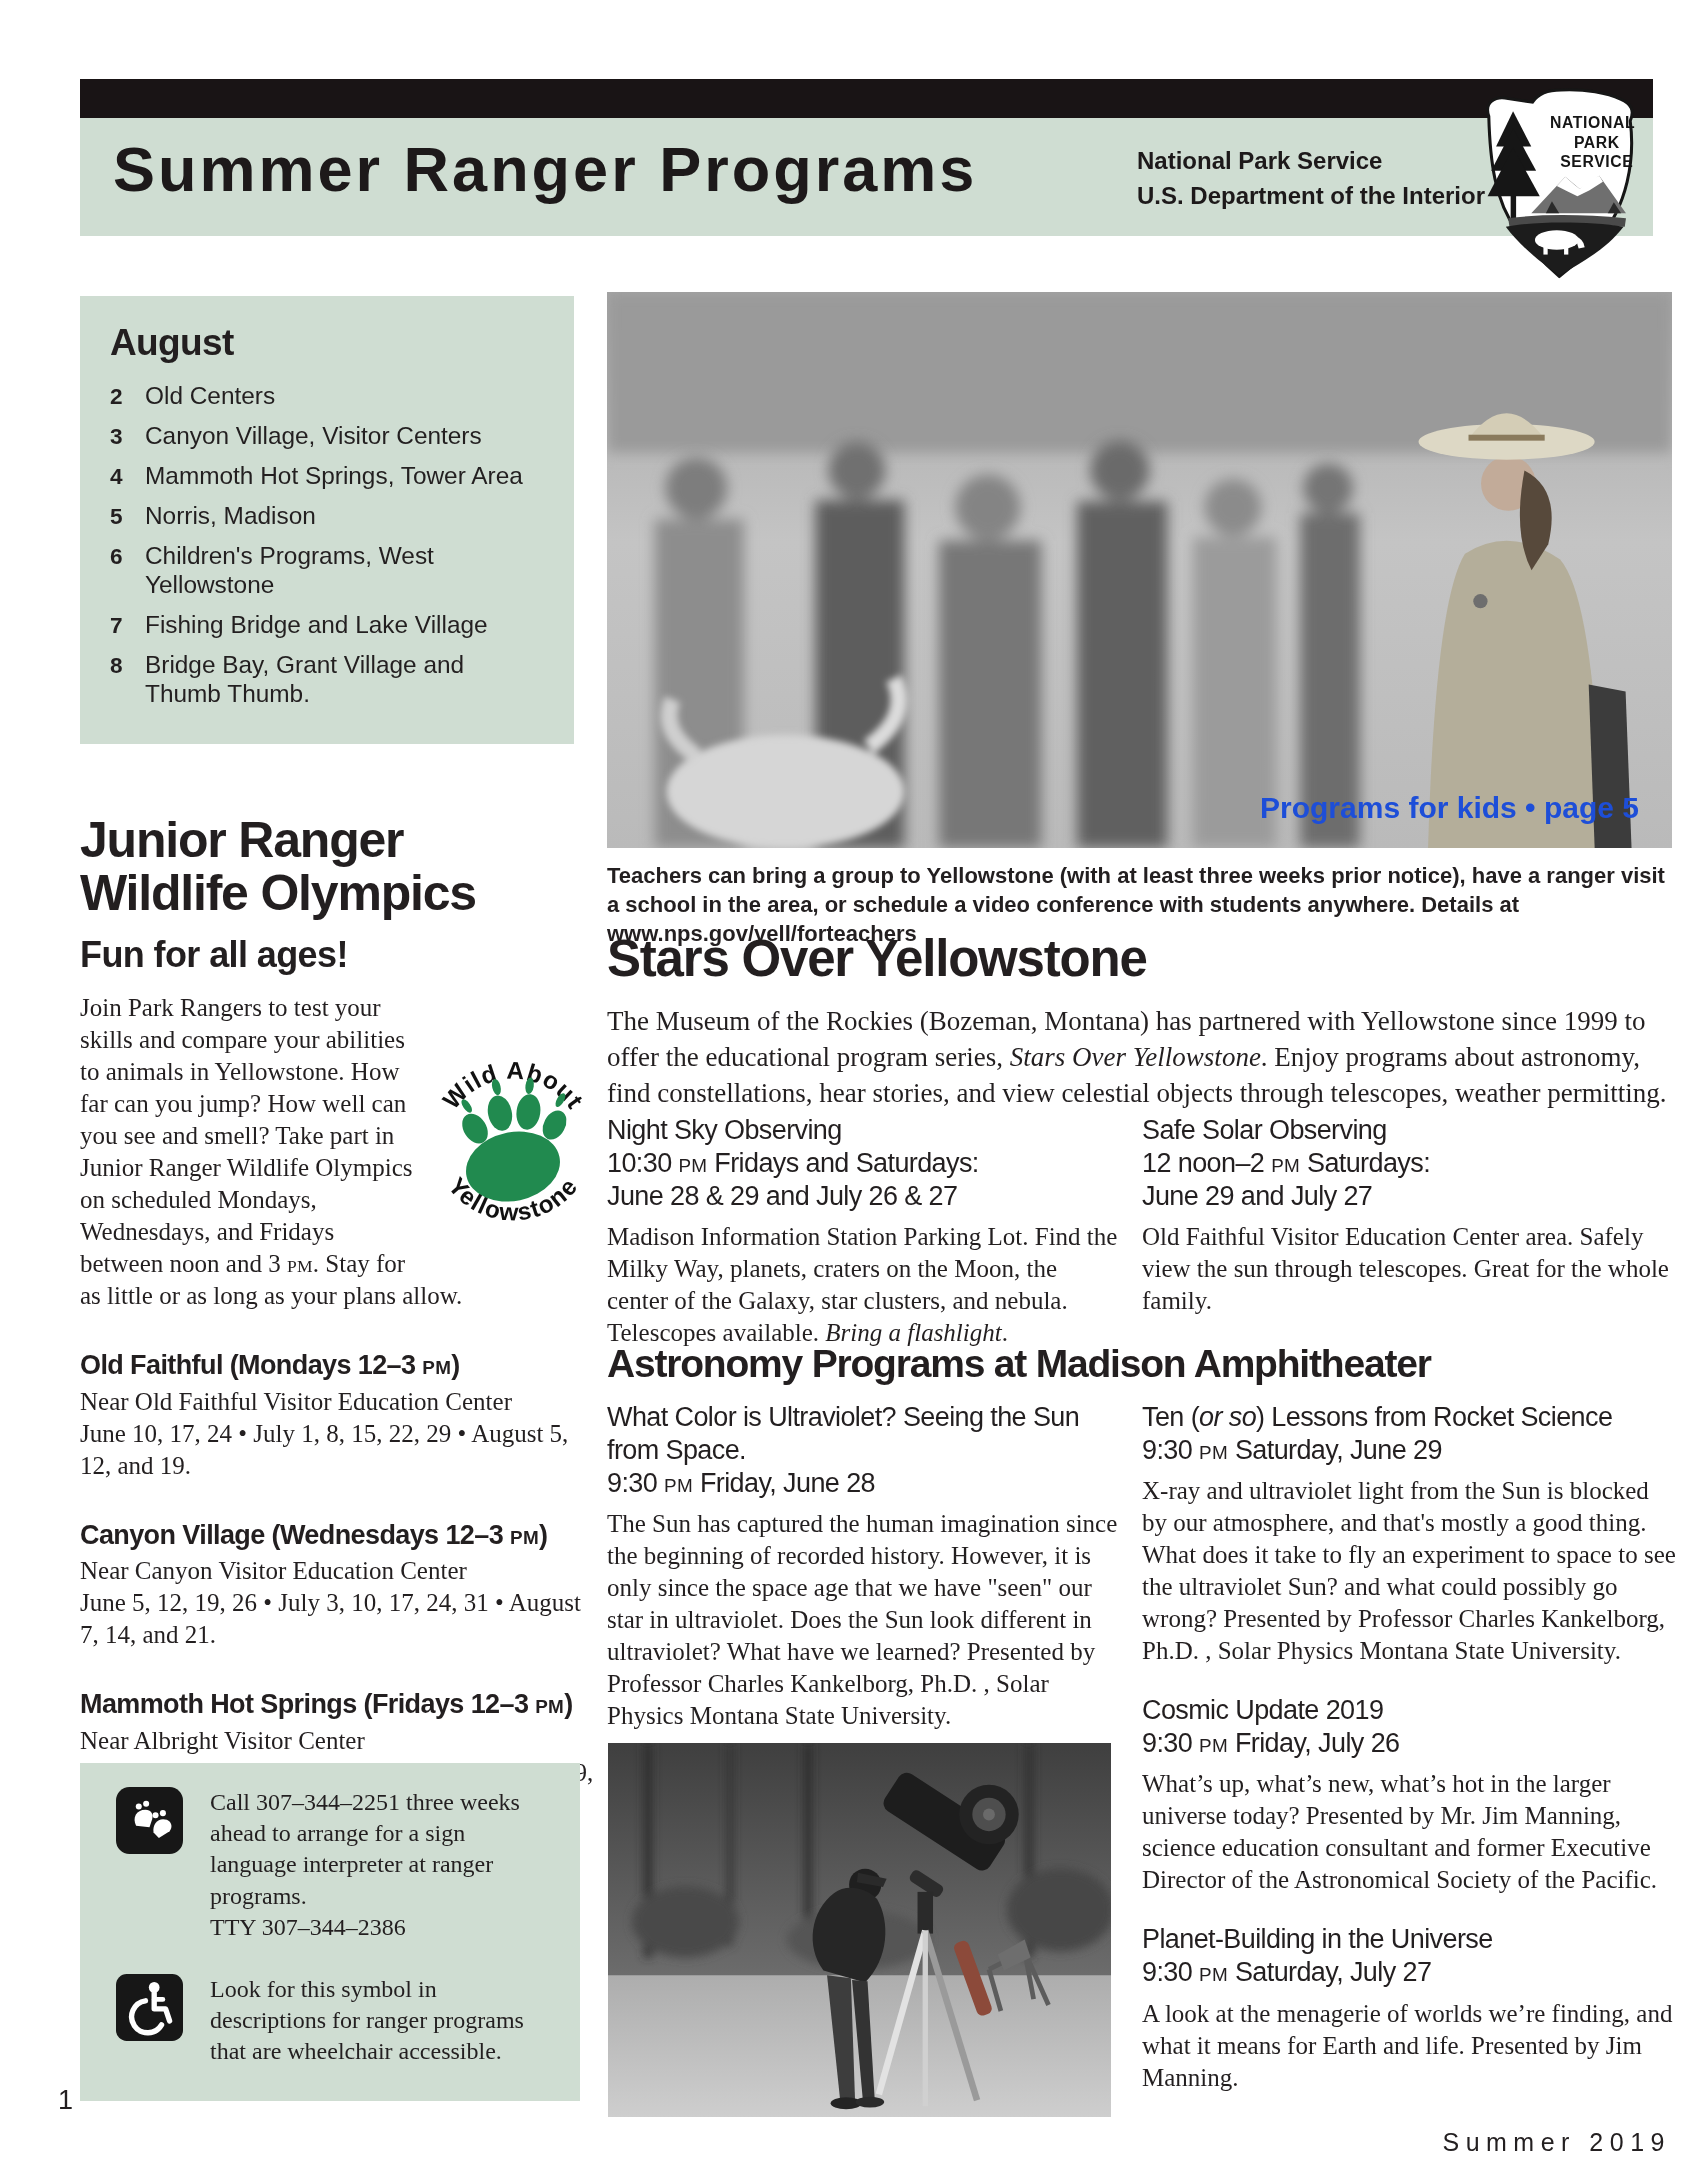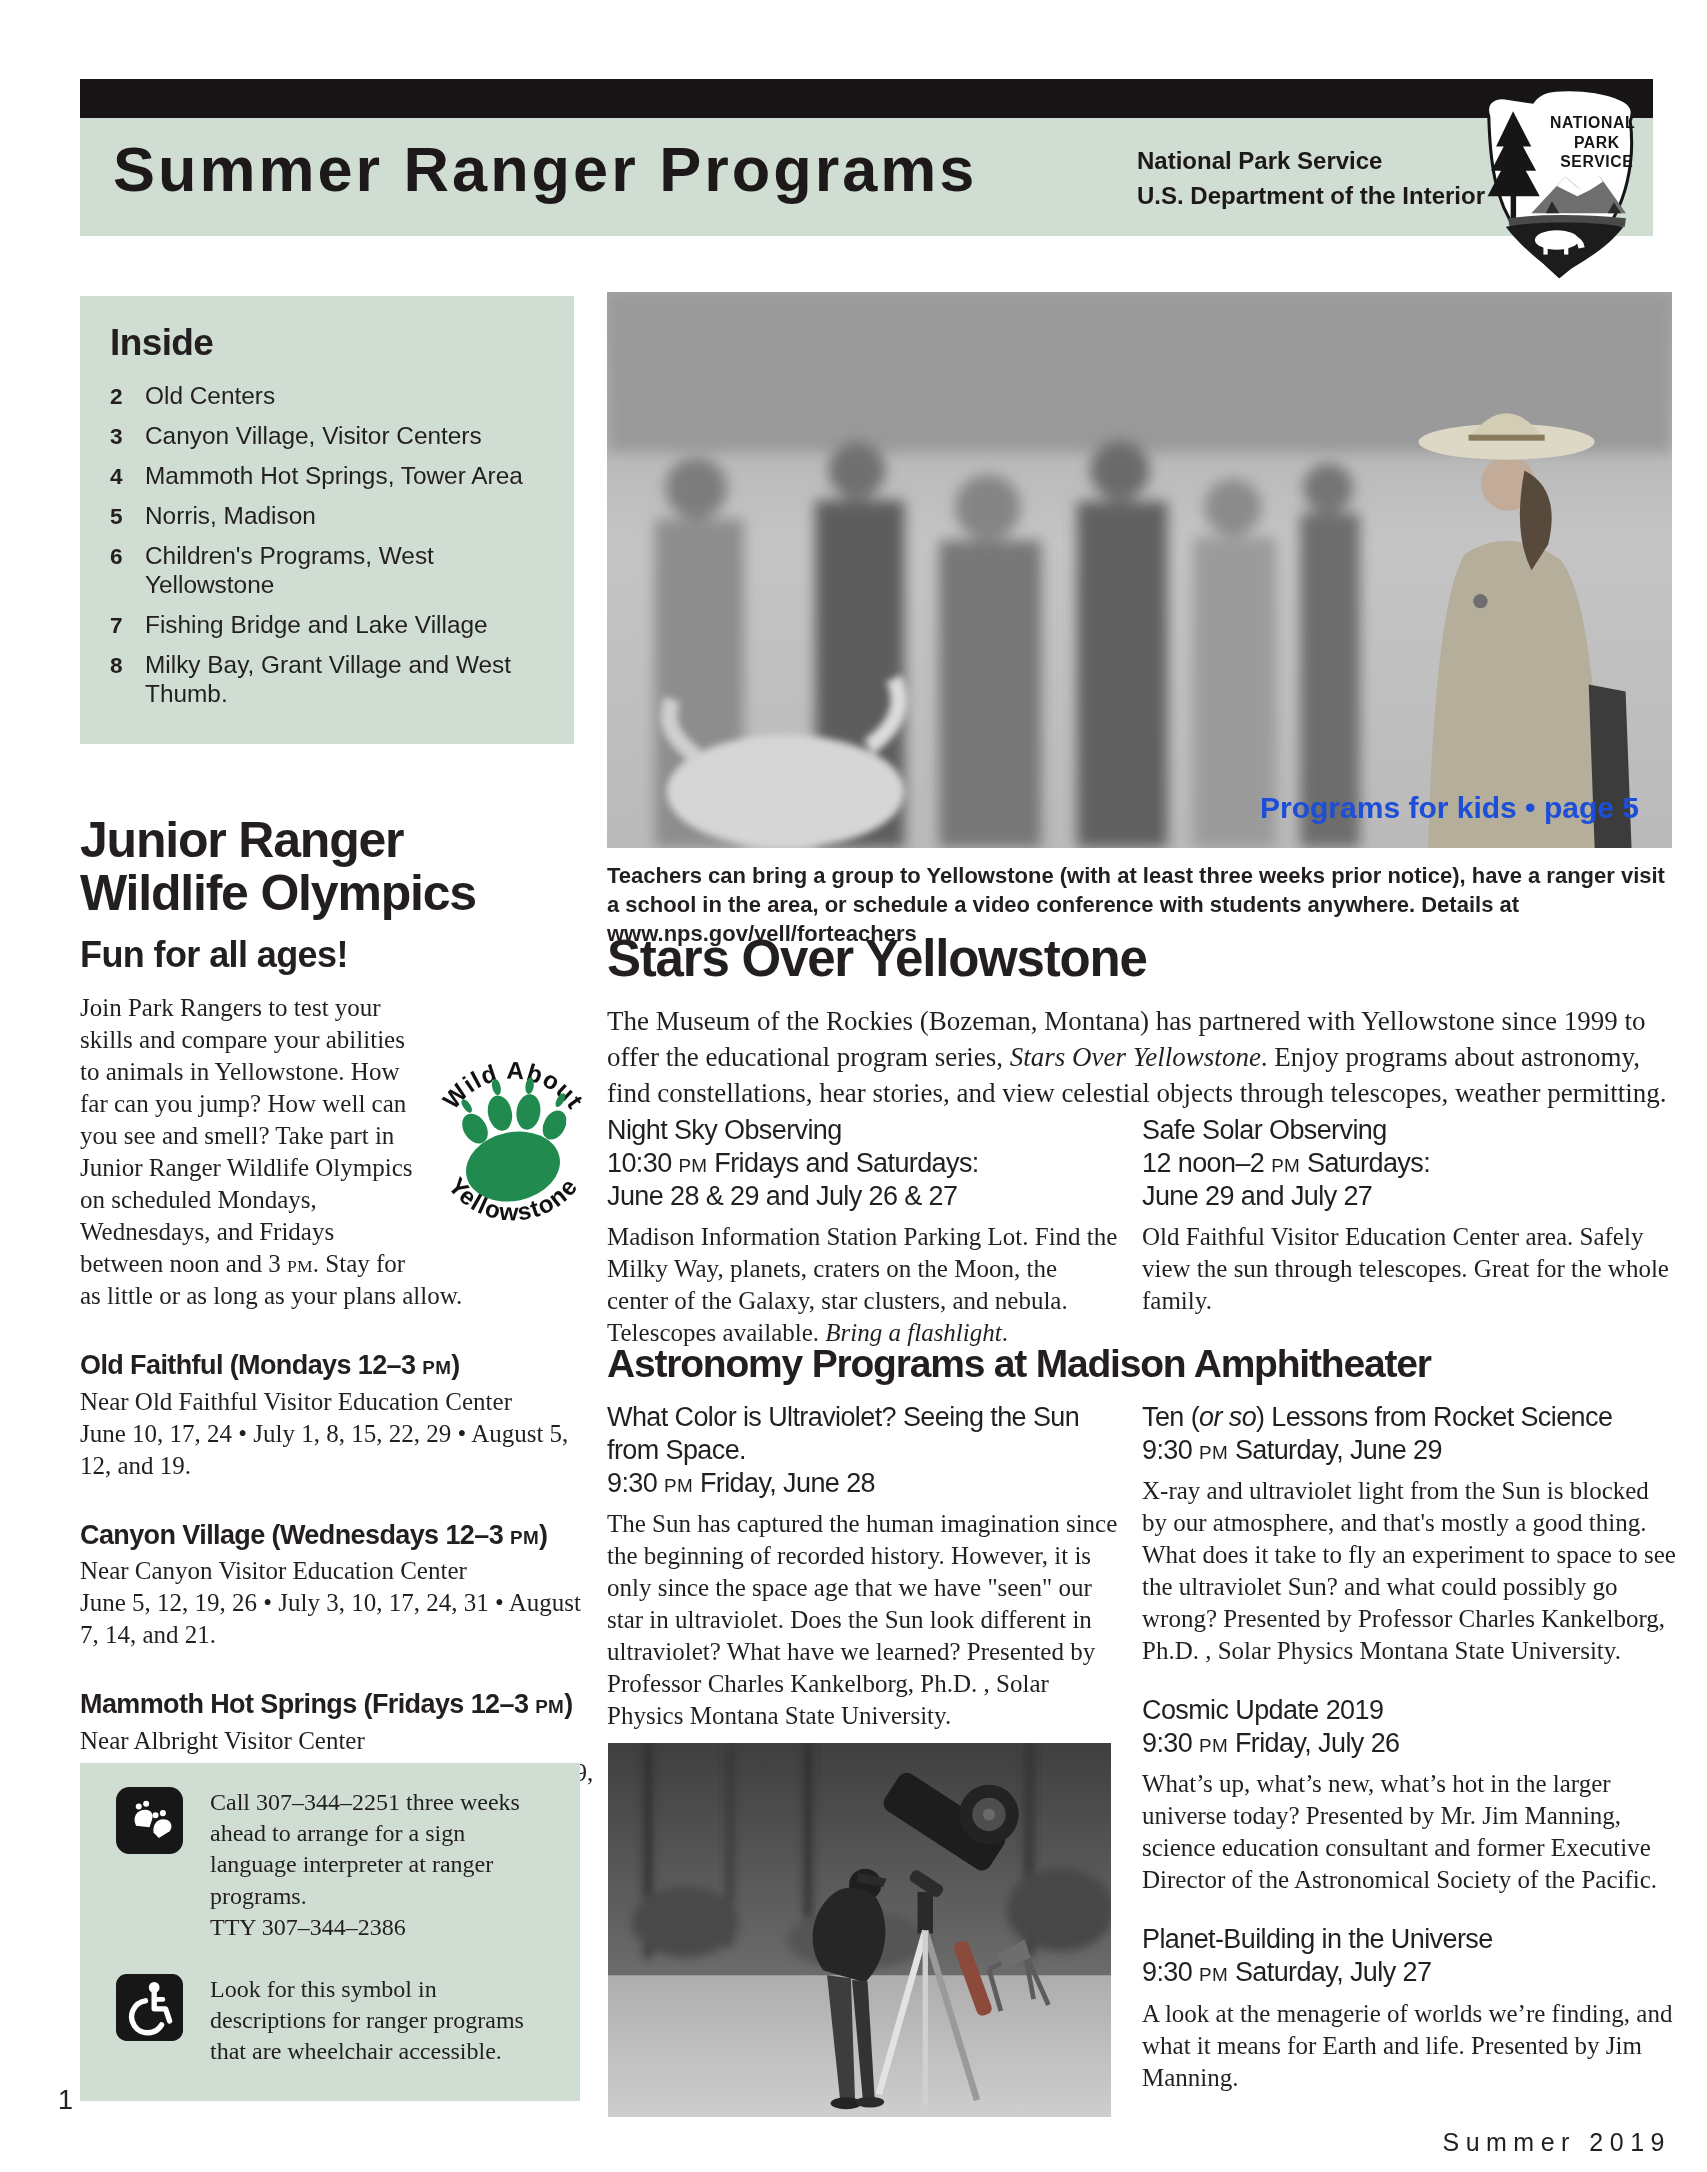--- a/index.html
+++ b/index.html
@@ -104,21 +104,21 @@
       <g>
         <ellipse cx="138" cy="252" rx="36" ry="16" fill="#ffffff"></ellipse>
         <path d="M168,246 q14,4 16,18 l-10,2 z" fill="#ffffff"></path>
         <rect x="116" y="262" width="7" height="14" fill="#ffffff"></rect>
         <rect x="150" y="262" width="7" height="14" fill="#ffffff"></rect>
       </g>
     </svg>
   </div>
 
   <div class="abs inside-box sans">
-    <div class="inside-head">Inside</div>
+    <div class="inside-head">August</div>
     <div class="toc-item">
         <span class="toc-num">2</span>
         <span class="toc-label">Old Centers</span>
       </div>
     <div class="toc-item">
         <span class="toc-num">3</span>
         <span class="toc-label">Canyon Village, Visitor Centers</span>
       </div>
     <div class="toc-item">
         <span class="toc-num">4</span>
@@ -131,21 +131,21 @@
     <div class="toc-item">
         <span class="toc-num">6</span>
         <span class="toc-label">Children's Programs, West Yellowstone</span>
       </div>
     <div class="toc-item">
         <span class="toc-num">7</span>
         <span class="toc-label">Fishing Bridge and Lake Village</span>
       </div>
     <div class="toc-item">
         <span class="toc-num">8</span>
-        <span class="toc-label">Milky Bay, Grant Village and West Thumb.</span>
+        <span class="toc-label">Bridge Bay, Grant Village and Thumb Thumb.</span>
       </div>
   </div>
 
   <div class="abs photo1">
     <svg viewBox="0 0 1790 935" preserveAspectRatio="none">
       <defs>
         <linearGradient id="rg" x1="0" y1="0" x2="0" y2="1">
           <stop offset="0" stop-color="#a6a6a6"></stop>
             <stop offset=".45" stop-color="#c4c4c4"></stop>
             <stop offset="1" stop-color="#bababa"></stop>

